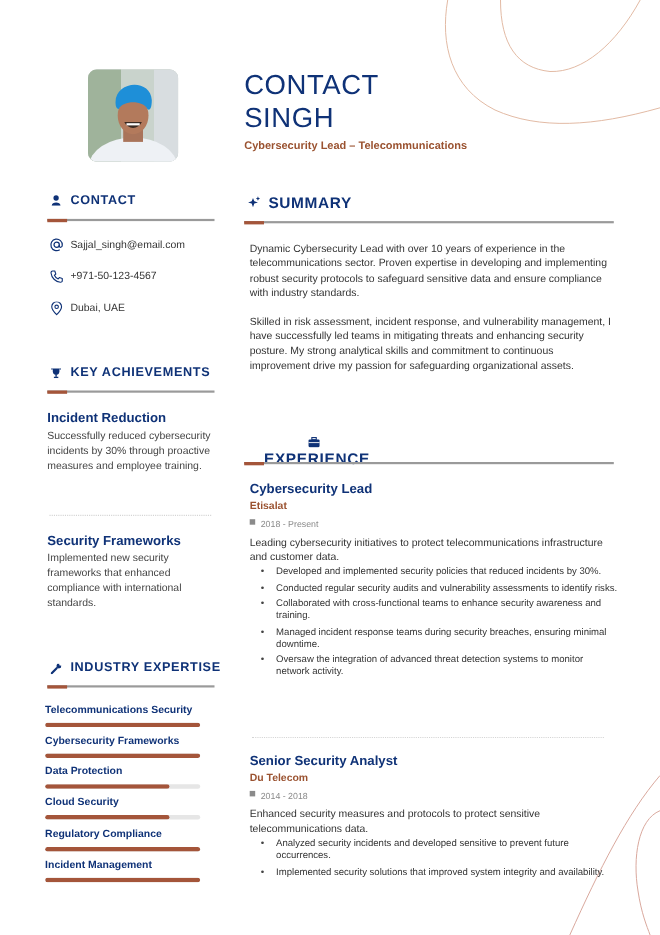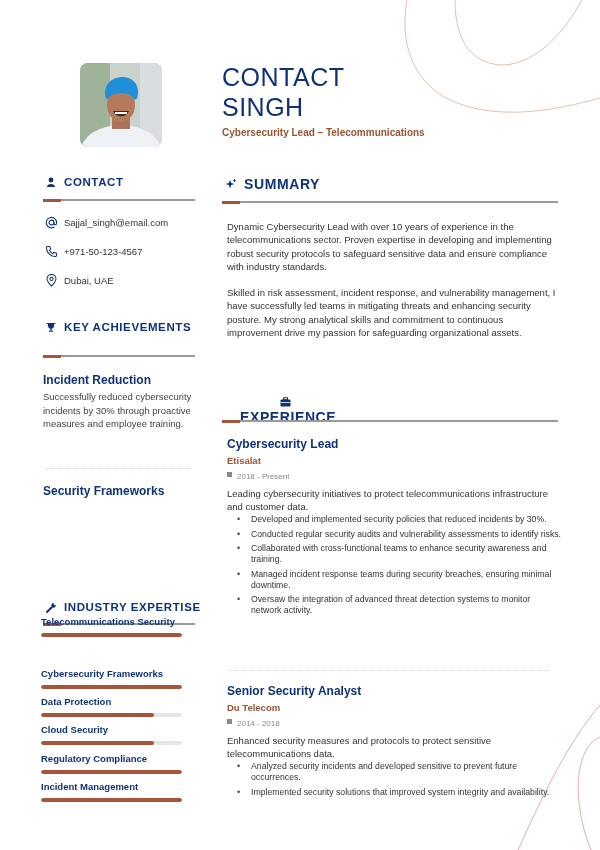--- a/index.html
+++ b/index.html
@@ -116,21 +116,21 @@
 <div class="contact-item" style="top:273px;">
   <span class="ci">
     <svg width="13" height="13" viewBox="0 0 14 14">
         <path d="M7 13 C3.5 9.5, 2.2 7.3, 2.2 5.2 A4.8 4.8 0 0 1 11.8 5.2 C11.8 7.3, 10.5 9.5, 7 13 Z" fill="none" stroke="#0f3277" stroke-width="1.1"></path>
         <circle cx="7" cy="5.3" r="1.7" fill="none" stroke="#0f3277" stroke-width="1.1"></circle>
       </svg>
   </span>
   <span>Dubai, UAE</span>
 </div>
 
-<div class="sec-head" style="left:44px; top:320px;">
+<div class="sec-head" style="left:44px; top:332px;">
   <span class="ico">
     <svg width="10" height="10" viewBox="0 0 10 10">
         <path d="M2 1 H8 V4 C8 6, 6 7, 5 7 C4 7, 2 6, 2 4 Z" fill="#0f3277"></path>
         <path d="M0.5 1.5 H2 M8 1.5 H9.5" stroke="#0f3277" stroke-width="1"></path>
         <rect x="4.3" y="7" width="1.4" height="1.5" fill="#0f3277"></rect>
         <rect x="3" y="8.5" width="4" height="1.2" fill="#0f3277"></rect>
       </svg>
   </span>
   <span class="title left-title">KEY ACHIEVEMENTS</span>
 </div>
@@ -138,39 +138,40 @@
     <span class="acc"></span>
   </div>
 
 <div class="ach" style="top:373px;">
   <h3>Incident Reduction</h3>
   <p>Successfully reduced cybersecurity incidents by 30% through proactive measures and employee training.</p>
 </div>
 <div class="dotted" style="left:45px; top:468px; width:147px;"></div>
 <div class="ach" style="top:484px;">
   <h3>Security Frameworks</h3>
+  <p>Implemented new security frameworks that enhanced compliance with international standards.</p>
 </div>
 
 <div class="sec-head" style="left:44px; top:600px;">
   <span class="ico">
     <svg width="11" height="11" viewBox="0 0 11 11">
         <path d="M1 10 L5.5 5.5" stroke="#0f3277" stroke-width="2" stroke-linecap="round"></path>
         <path d="M6 1.5 A3 3 0 0 0 9.5 5 L8 3.5 L7.5 1.8 Z" fill="#0f3277"></path>
         <circle cx="7.5" cy="3.5" r="2.2" fill="#0f3277"></circle>
         <circle cx="8.8" cy="2.2" r="1" fill="#ffffff"></circle>
       </svg>
   </span>
   <span class="title left-title">INDUSTRY EXPERTISE</span>
 </div>
 <div class="rule" style="left:43px; top:623px; width:152px;">
     <span class="acc"></span>
   </div>
 
 <div id="skills">
-    <div class="skill" style="top: 616px;">
+    <div class="skill" style="top: 640px;">
       <div class="lbl">Telecommunications Security</div>
       <div class="bar">
         <div class="fill" style="width: 100%;"></div>
       </div>
     </div>
     <div class="skill" style="top: 668px;">
       <div class="lbl">Cybersecurity Frameworks</div>
       <div class="bar">
         <div class="fill" style="width: 100%;"></div>
       </div>

